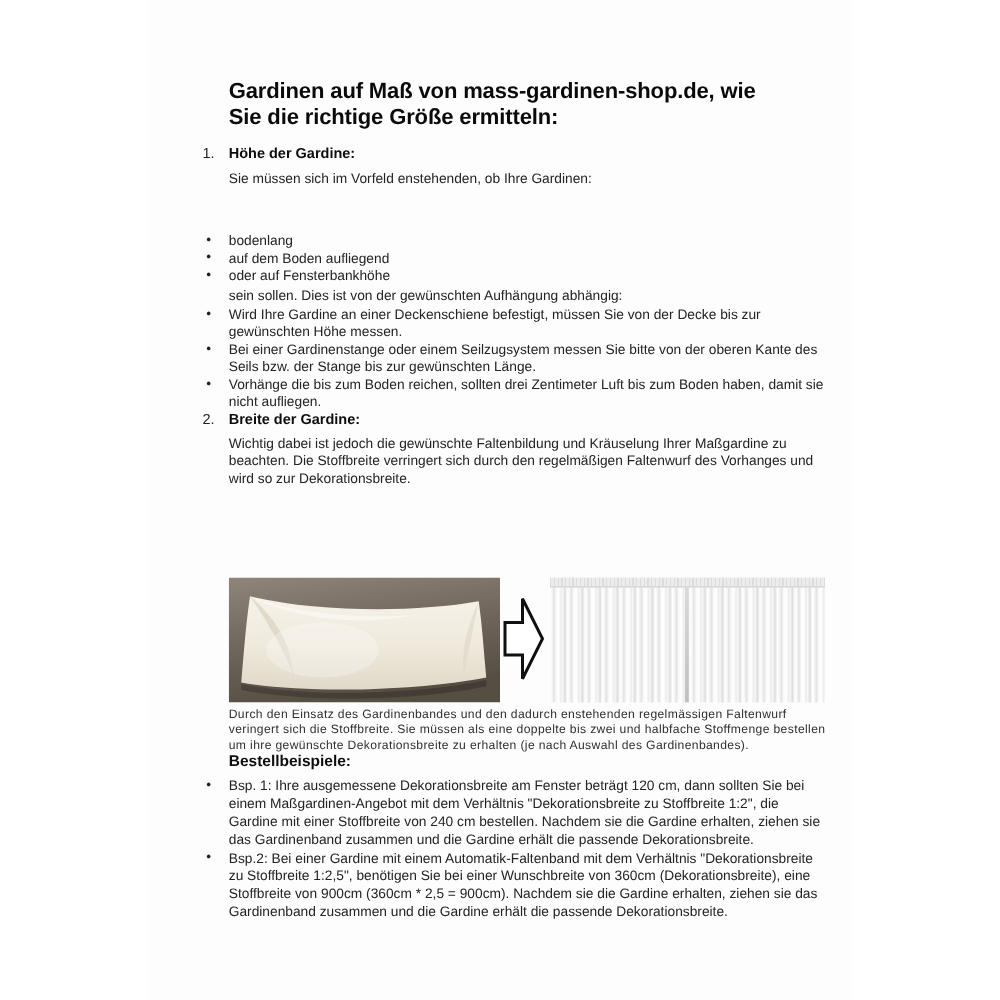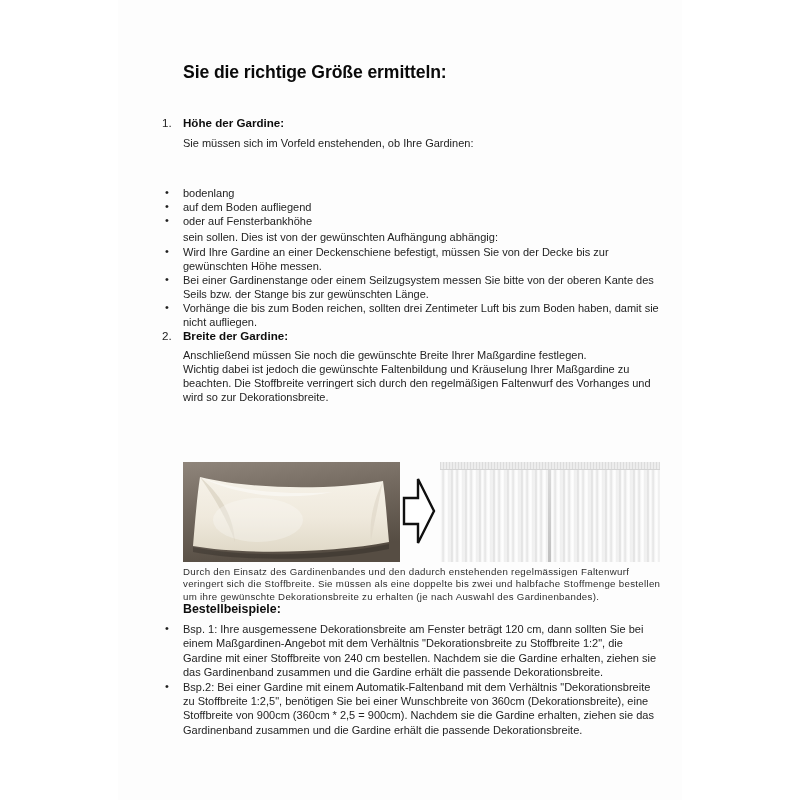--- a/index.html
+++ b/index.html
@@ -53,20 +53,21 @@
   }
   .bestell-heading{top:602px;font-size:12.4px;font-weight:700;color:#0d0d0d;line-height:14px;}
   .examples{top:622px;font-size:11px;line-height:14.4px;color:#232323;}
 </style>
 </head>
 <body>
 
 <div class="scan-page"></div>
 
 <div class="abs doc-title">
+  <div>Gardinen auf Maß von mass-gardinen-shop.de, wie</div>
   <div>Sie die richtige Größe ermitteln:</div>
 </div>
 
 <div class="abs sec-heading" style="top:116px">
   <span class="sec-num">1.</span>
   <span>Höhe der Gardine:</span>
 </div>
 
 <div class="abs body-text" style="top:136px">
   <div class="p-block">Sie müssen sich im Vorfeld enstehenden, ob Ihre Gardinen:</div>
@@ -103,21 +104,20 @@
     <span>Vorhänge die bis zum Boden reichen, sollten drei Zentimeter Luft bis zum Boden haben, damit sie nicht aufliegen.</span>
   </div>
 </div>
 
 <div class="abs sec-heading" style="top:329px">
   <span class="sec-num">2.</span>
   <span>Breite der Gardine:</span>
 </div>
 
 <div class="abs body-text" style="top:349px;line-height:13.9px">
-  <div class="p-block">Anschließend müssen Sie noch die gewünschte Breite Ihrer Maßgardine festlegen.</div>
   <div class="p-block">Wichtig dabei ist jedoch die gewünschte Faltenbildung und Kräuselung Ihrer Maßgardine zu beachten. Die Stoffbreite verringert sich durch den regelmäßigen Faltenwurf des Vorhanges und wird so zur Dekorationsbreite.</div>
 </div>
 
 <div class="abs fig-labels">
   <div class="fig-label right">Dekorationsbreite</div>
 </div>
 
 <div class="abs fig-row">
 
   <div class="fig-left">

